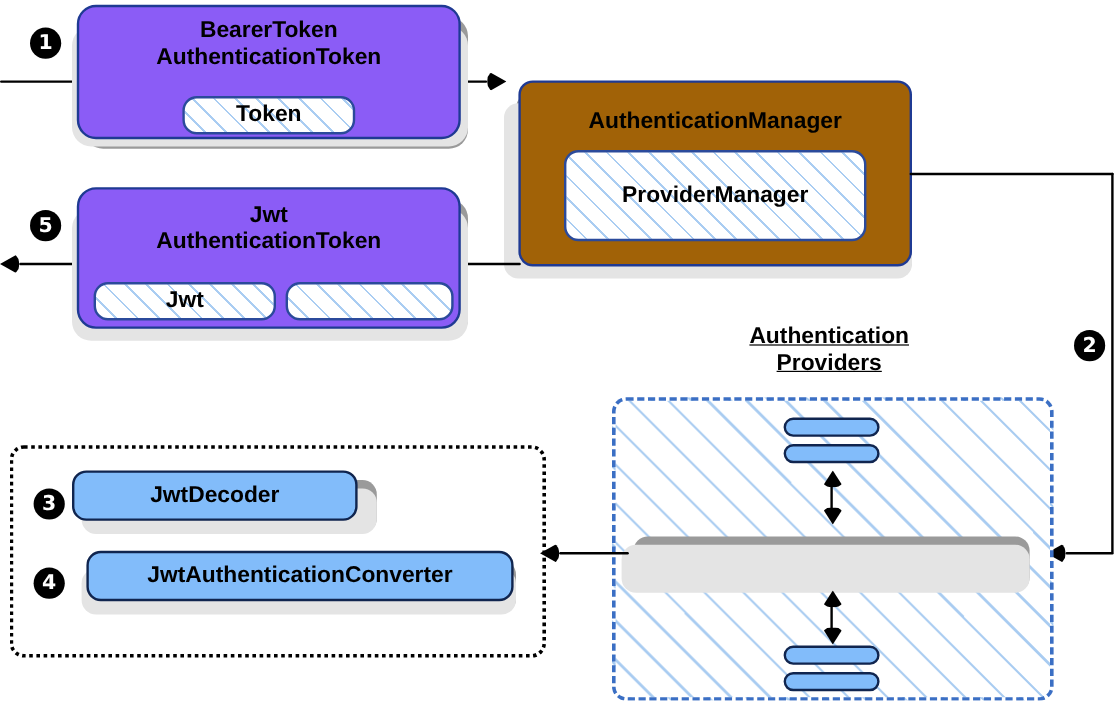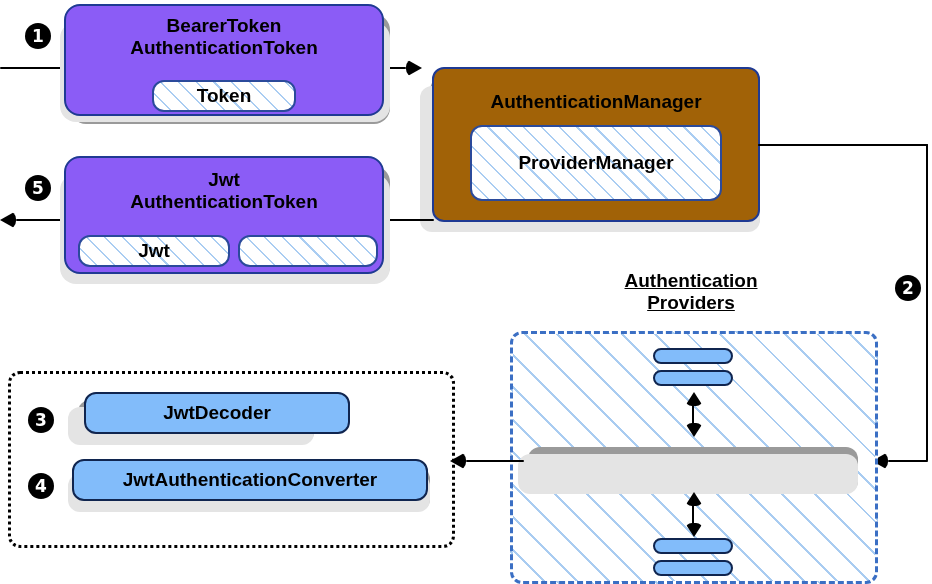--- a/index.html
+++ b/index.html
@@ -183,21 +183,21 @@
   <div class="abs bar" style="left:653px;top:560px;width:80px;height:16px;"></div>
 
   <div class="abs ln-h" style="left:466px;top:460px;width:58px;"></div>
   <div class="abs arrow ar-left" style="left:450px;top:452px;"></div>
 
   <div class="abs dotted-box" style="left:8px;top:371px;width:447px;height:177px;"></div>
 
   <div class="abs badge" style="left:28px;top:407px;">3</div>
   <div class="abs shadow-dark" style="left:78px;top:400px;width:236px;height:44px;"></div>
   <div class="abs shadow-light" style="left:68px;top:407px;width:246px;height:38px;"></div>
-  <div class="abs node-flat" style="left:84px;top:392px;width:266px;height:42px;">
+  <div class="abs node-flat" style="left:60px;top:392px;width:238px;height:42px;">
     <div class="t t19" style="position:absolute;left:0;top:0;width:100%;height:100%;">JwtDecoder</div>
   </div>
 
   <div class="abs badge" style="left:28px;top:473px;">4</div>
   <div class="abs shadow-dark" style="left:78px;top:467px;width:352px;height:44px;"></div>
   <div class="abs shadow-light" style="left:68px;top:474px;width:362px;height:38px;"></div>
   <div class="abs node-flat" style="left:72px;top:459px;width:356px;height:42px;">
     <div class="t t19" style="position:absolute;left:0;top:0;width:100%;height:100%;">JwtAuthenticationConverter</div>
   </div>
 

